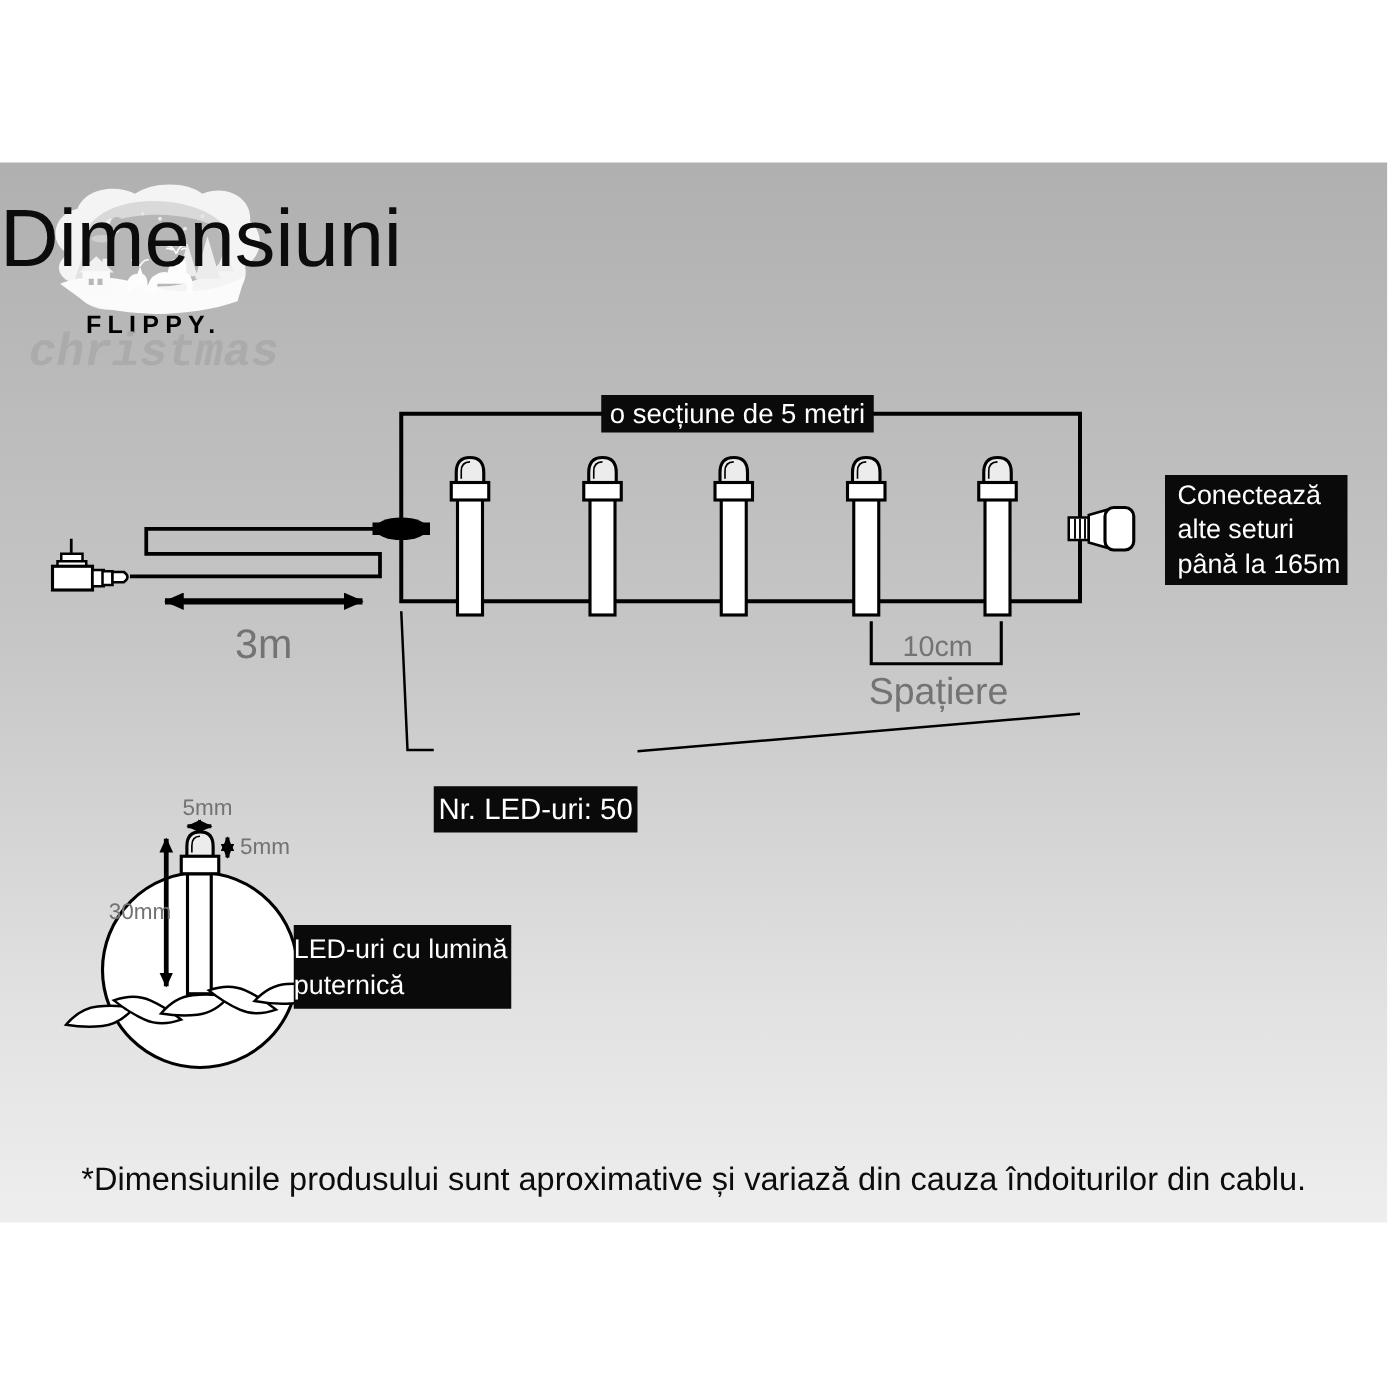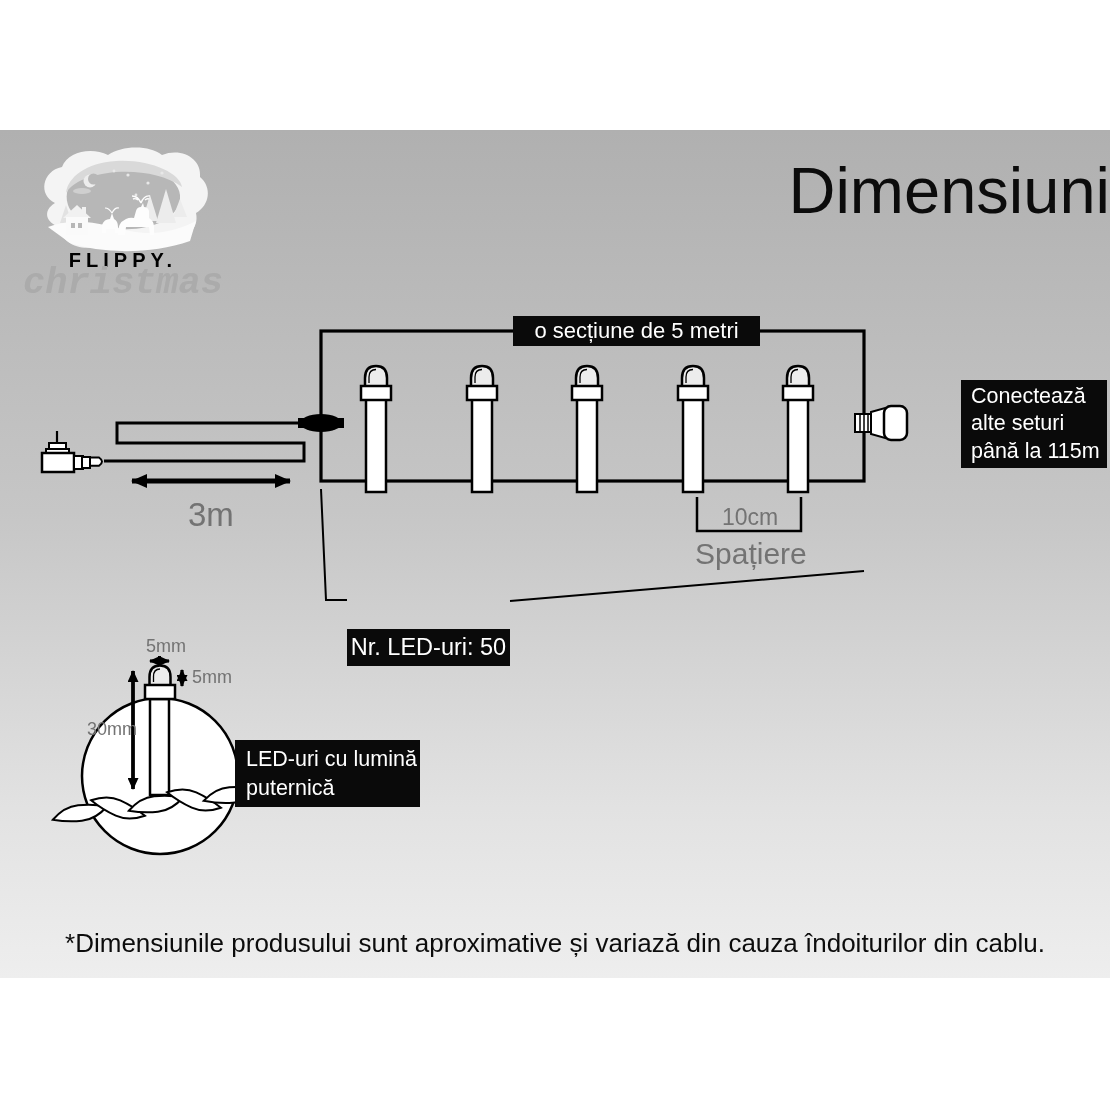--- a/index.html
+++ b/index.html
@@ -4,21 +4,21 @@
 <style>
   html,body{margin:0;padding:0;background:#ffffff;}
   #app{position:relative;width:1110px;height:1110px;background:#ffffff;overflow:hidden;
        font-family:"Liberation Sans",sans-serif;}
   #gray-area{position:absolute;left:0;top:130px;width:1110px;height:848px;
        background:linear-gradient(to bottom,#b0b0b0 0%,#c6c6c6 45%,#e2e2e2 80%,#eeeeee 100%);}
   .lbl{position:absolute;color:#737373;line-height:1.08;white-space:nowrap;}
   .blackbox{position:absolute;background:#0a0a0a;color:#ffffff;display:flex;
        align-items:center;justify-content:center;text-align:center;overflow:hidden;}
   .blackbox.leftalign{flex-direction:column;align-items:flex-start;justify-content:center;text-align:left;}
-  #page-title{position:absolute;left:0;right:0;top:156px;text-align:right;font-size:65px;
+  #page-title{position:absolute;left:0;right:0;top:156px;text-align:left;font-size:65px;
        color:#0c0c0c;letter-spacing:0px;}
   #brand-word{position:absolute;left:33px;top:250px;width:180px;text-align:center;
        font-size:20px;letter-spacing:5px;color:#000000;font-weight:bold;}
   #brand-script{position:absolute;left:20px;top:264px;width:206px;text-align:center;
        font-family:Liberation Mono, monospace;font-style:italic;font-weight:bold;
        font-size:37px;color:#ababab;}
   #disclaimer{position:absolute;left:0;right:0;top:901px;text-align:center;font-size:26px;color:#0c0c0c;margin-top:28px;}
   svg{display:block;}
 </style>
 </head>
@@ -149,35 +149,35 @@
         <g transform="translate(231,795) rotate(-12)">
             <path d="M-28 0 Q-14 -10 0 -8 Q14 -6 28 0 Q14 10 0 8 Q-14 6 -28 0 Z"></path>
           </g>
       </g>
       <line x1="150" y1="661" x2="169" y2="661" stroke="#000" stroke-width="3.2" marker-start="url(#ahs)" marker-end="url(#ahs)"></line>
       <line x1="182" y1="670" x2="182" y2="686" stroke="#000" stroke-width="3.2" marker-start="url(#ahs)" marker-end="url(#ahs)"></line>
       <line x1="133" y1="671" x2="133" y2="789" stroke="#000" stroke-width="3.8" marker-start="url(#ahs)" marker-end="url(#ahs)"></line>
     </g>
   </svg>
 
-  <div class="blackbox" style="left:481px;top:316px;width:247px;height:30px;font-size:22px;margin-left:32px;">
+  <div class="blackbox" style="left:481px;top:316px;width:218px;height:30px;font-size:22px;">
     <span>o secțiune de 5 metri</span>
   </div>
 
-  <div class="blackbox leftalign" style="left:932px;top:380px;width:136px;height:88px;font-size:21.5px;line-height:1.27;padding-left:10px;margin-left:29px;">
+  <div class="blackbox leftalign" style="left:932px;top:380px;width:136px;height:88px;font-size:21.5px;line-height:1.27;padding-left:10px;">
     <span>Conectează</span>
     <span>alte seturi</span>
-    <span>până la 115m</span>
+    <span>până la 165m</span>
   </div>
 
   <div class="blackbox" style="left:347px;top:581px;width:163px;height:37px;font-size:23.5px;margin-top:48px;">
     <span>Nr. LED-uri: 50</span>
   </div>
 
-  <div class="blackbox leftalign" style="left:235px;top:740px;width:174px;height:67px;font-size:21.5px;line-height:1.32;padding-left:11px;">
+  <div class="blackbox leftalign" style="left:235px;top:740px;width:174px;height:67px;font-size:21.5px;line-height:1.32;">
     <span>LED-uri cu lumină</span>
     <span>puternică</span>
   </div>
 
   <div class="lbl" style="left:188px;top:497px;font-size:33px;">3m</div>
   <div class="lbl" style="left:722px;top:505px;font-size:23px;">10cm</div>
   <div class="lbl" style="left:695px;top:538px;font-size:30px;">Spațiere</div>
   <div class="lbl" style="left:146px;top:637px;font-size:18px;">5mm</div>
   <div class="lbl" style="left:192px;top:668px;font-size:18px;">5mm</div>
   <div class="lbl" style="left:87px;top:720px;font-size:18px;">30mm</div>

